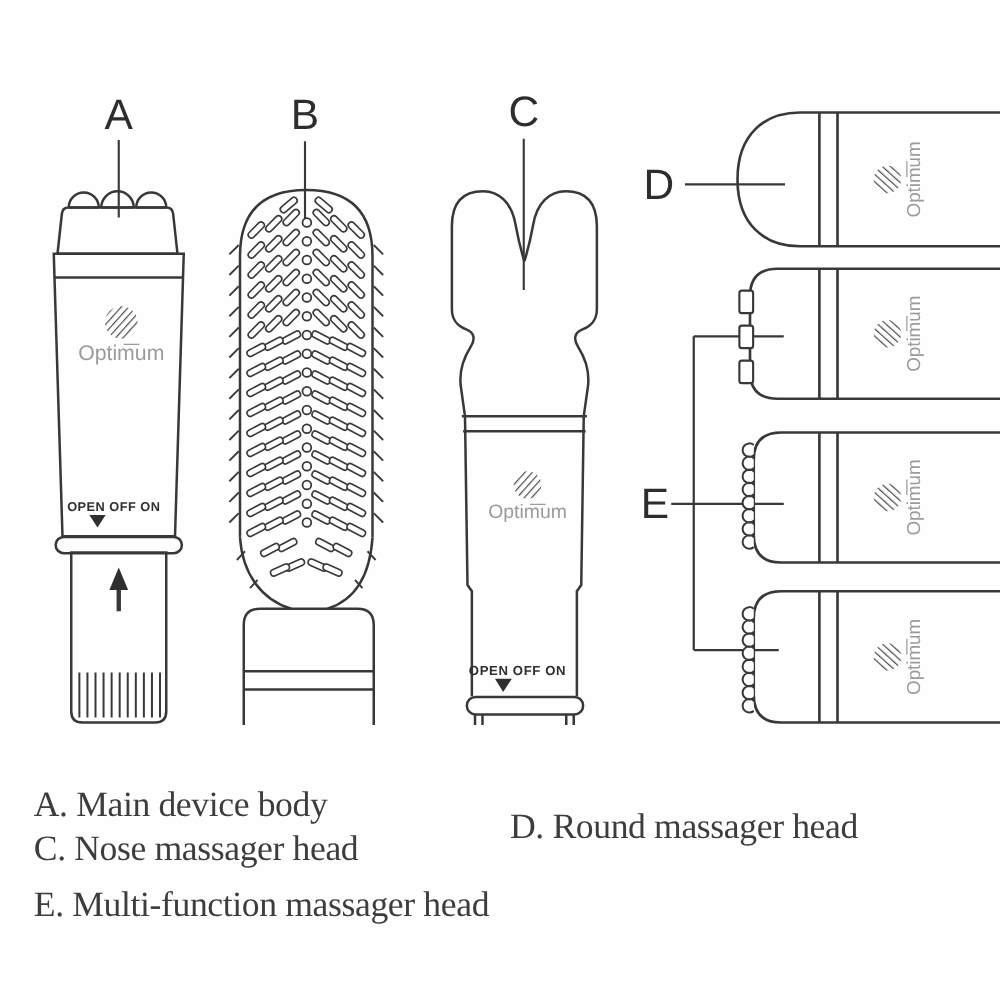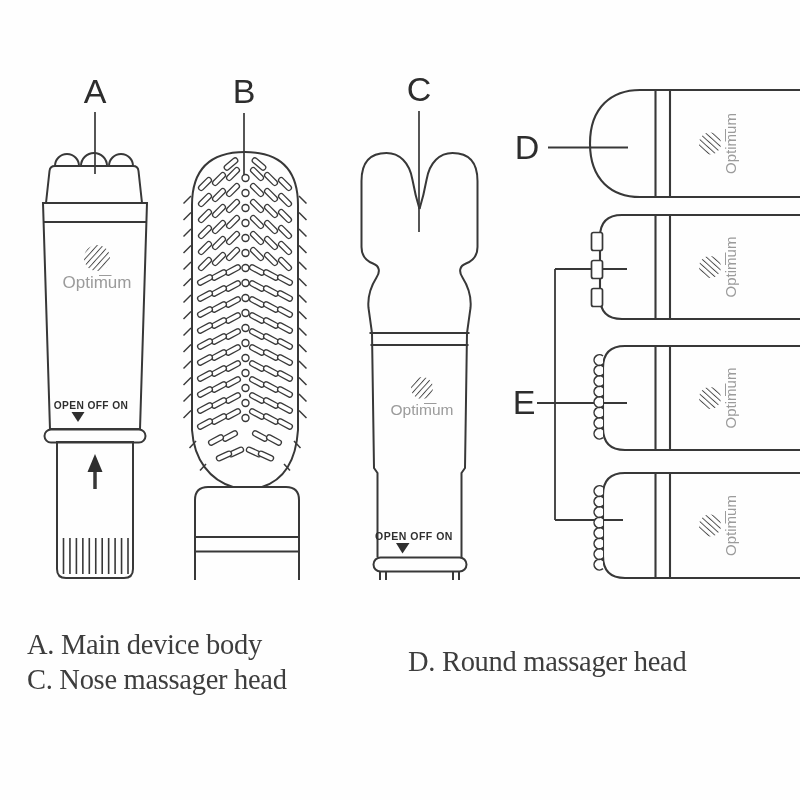--- a/index.html
+++ b/index.html
@@ -319,14 +319,15 @@
             <line x1="2" y1="15.5" x2="14.5" y2="15.5" stroke="#9b9b9b" stroke-width="1"></line>
             <text x="0" y="26" text-anchor="middle" fill="#9b9b9b" font-size="15" font-family="&quot;Liberation Sans&quot;, sans-serif" stroke="none">Optimum</text>
           </g>
         </g>
   </g>
 </svg>
 
 <div class="legend-item" style="left:27px;top:629px">A. Main device body</div>
 <div class="legend-item" style="left:27px;top:664px">C. Nose massager head</div>
 <div class="legend-item" style="left:408px;top:646px">D. Round massager head</div>
+<div class="legend-item" style="left:27px;top:709px">E. Multi-function massager head</div>
 
 </div>
 
 </body></html>

